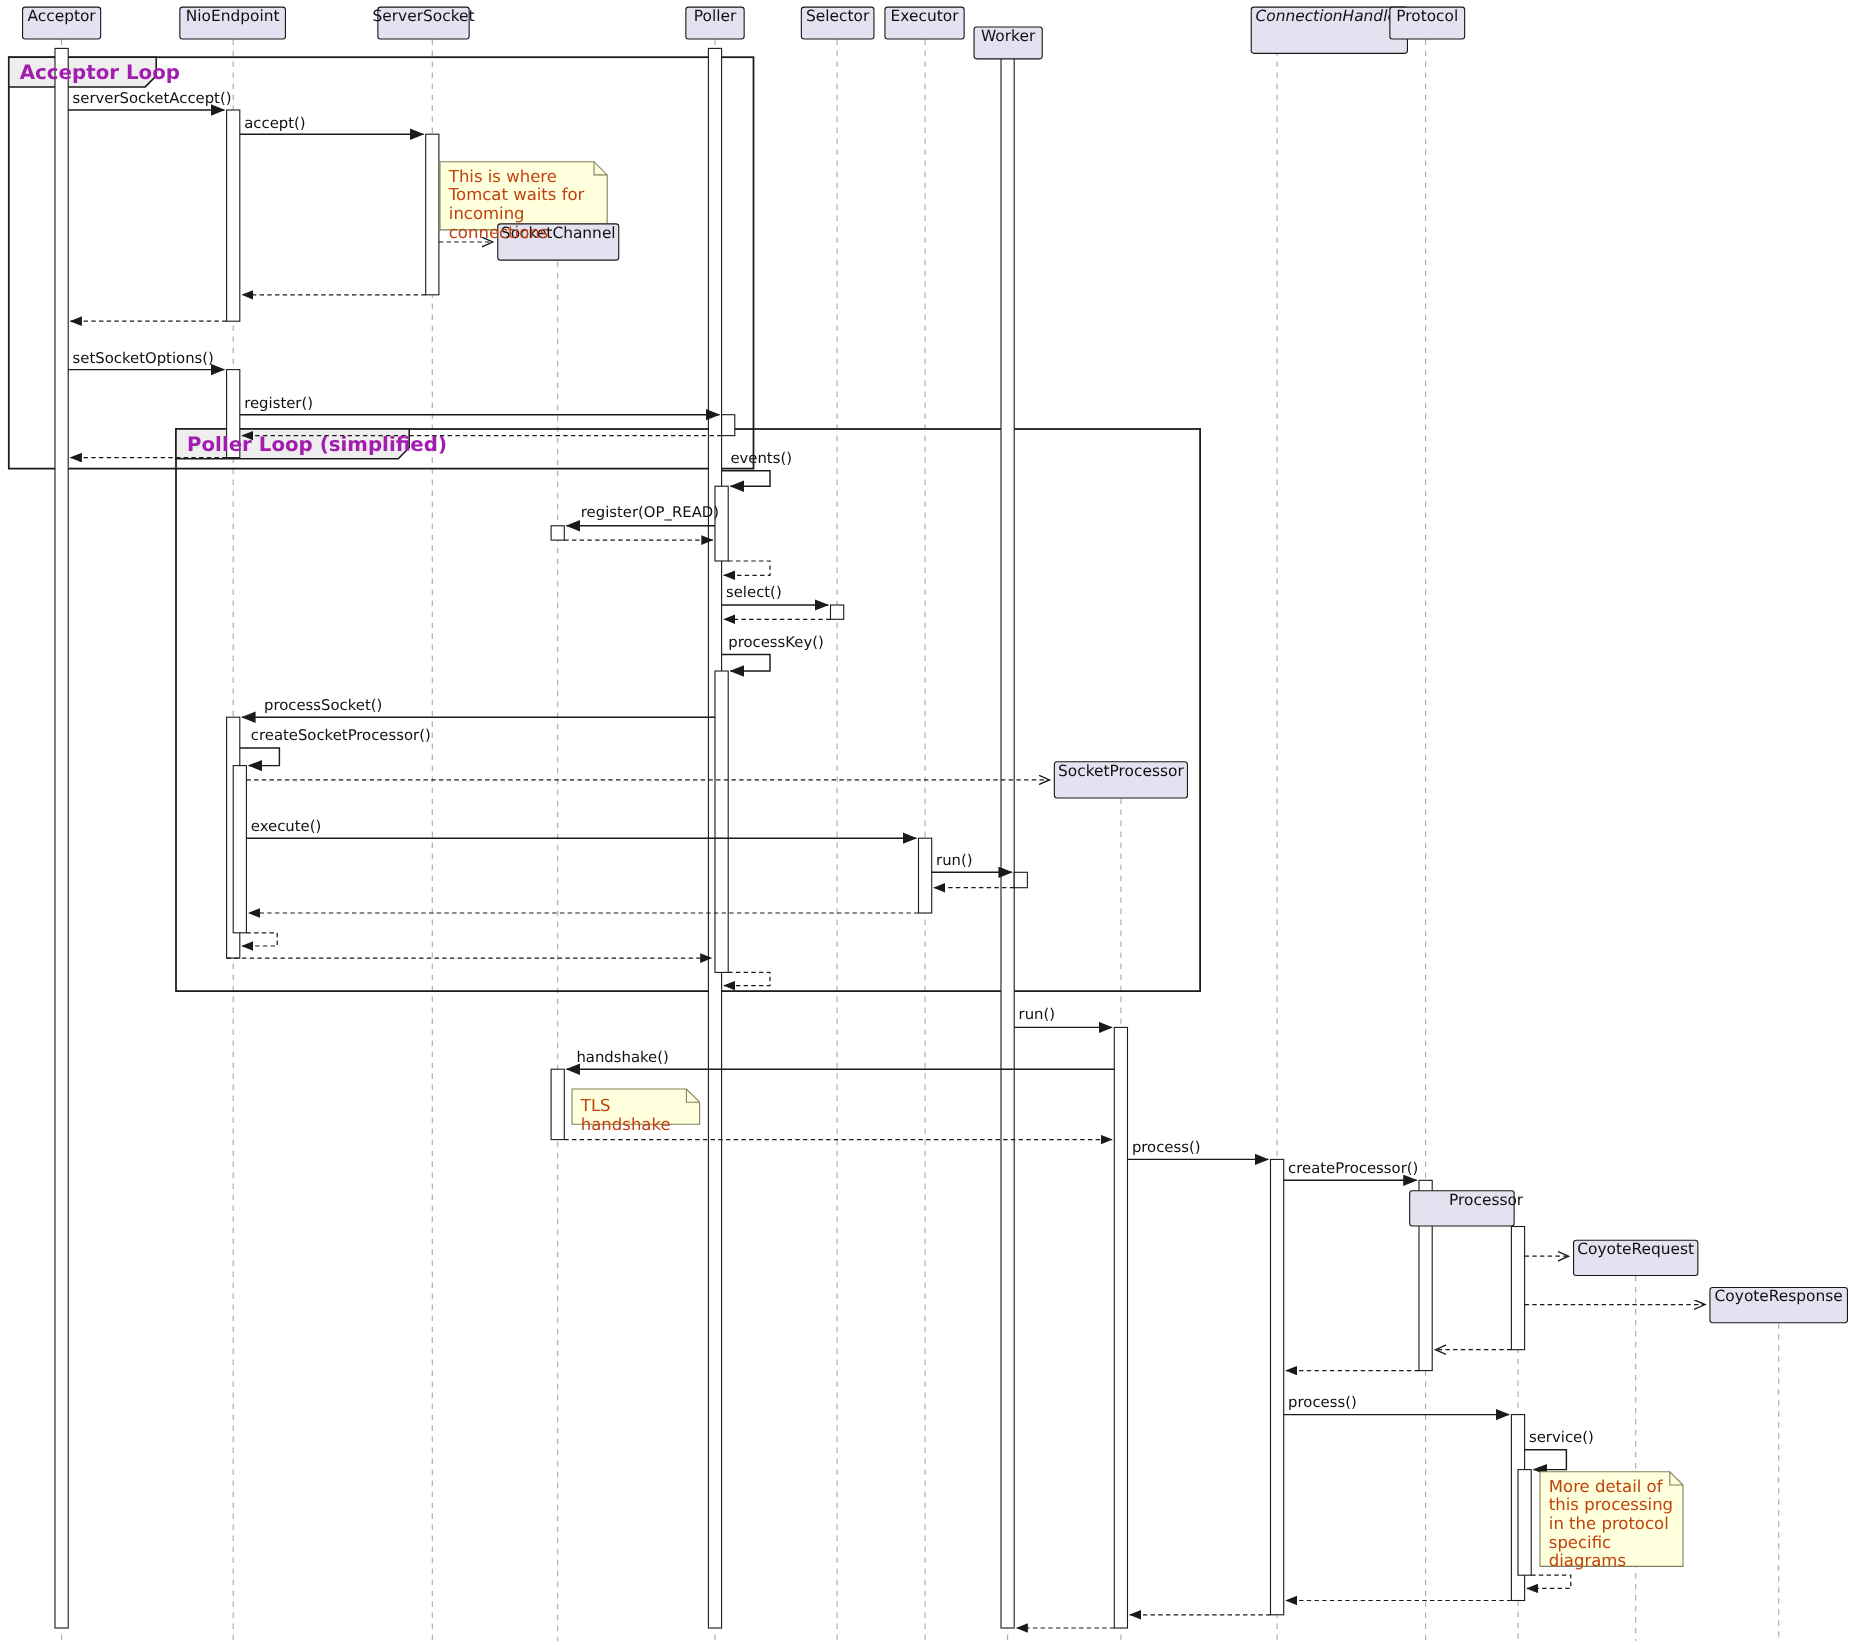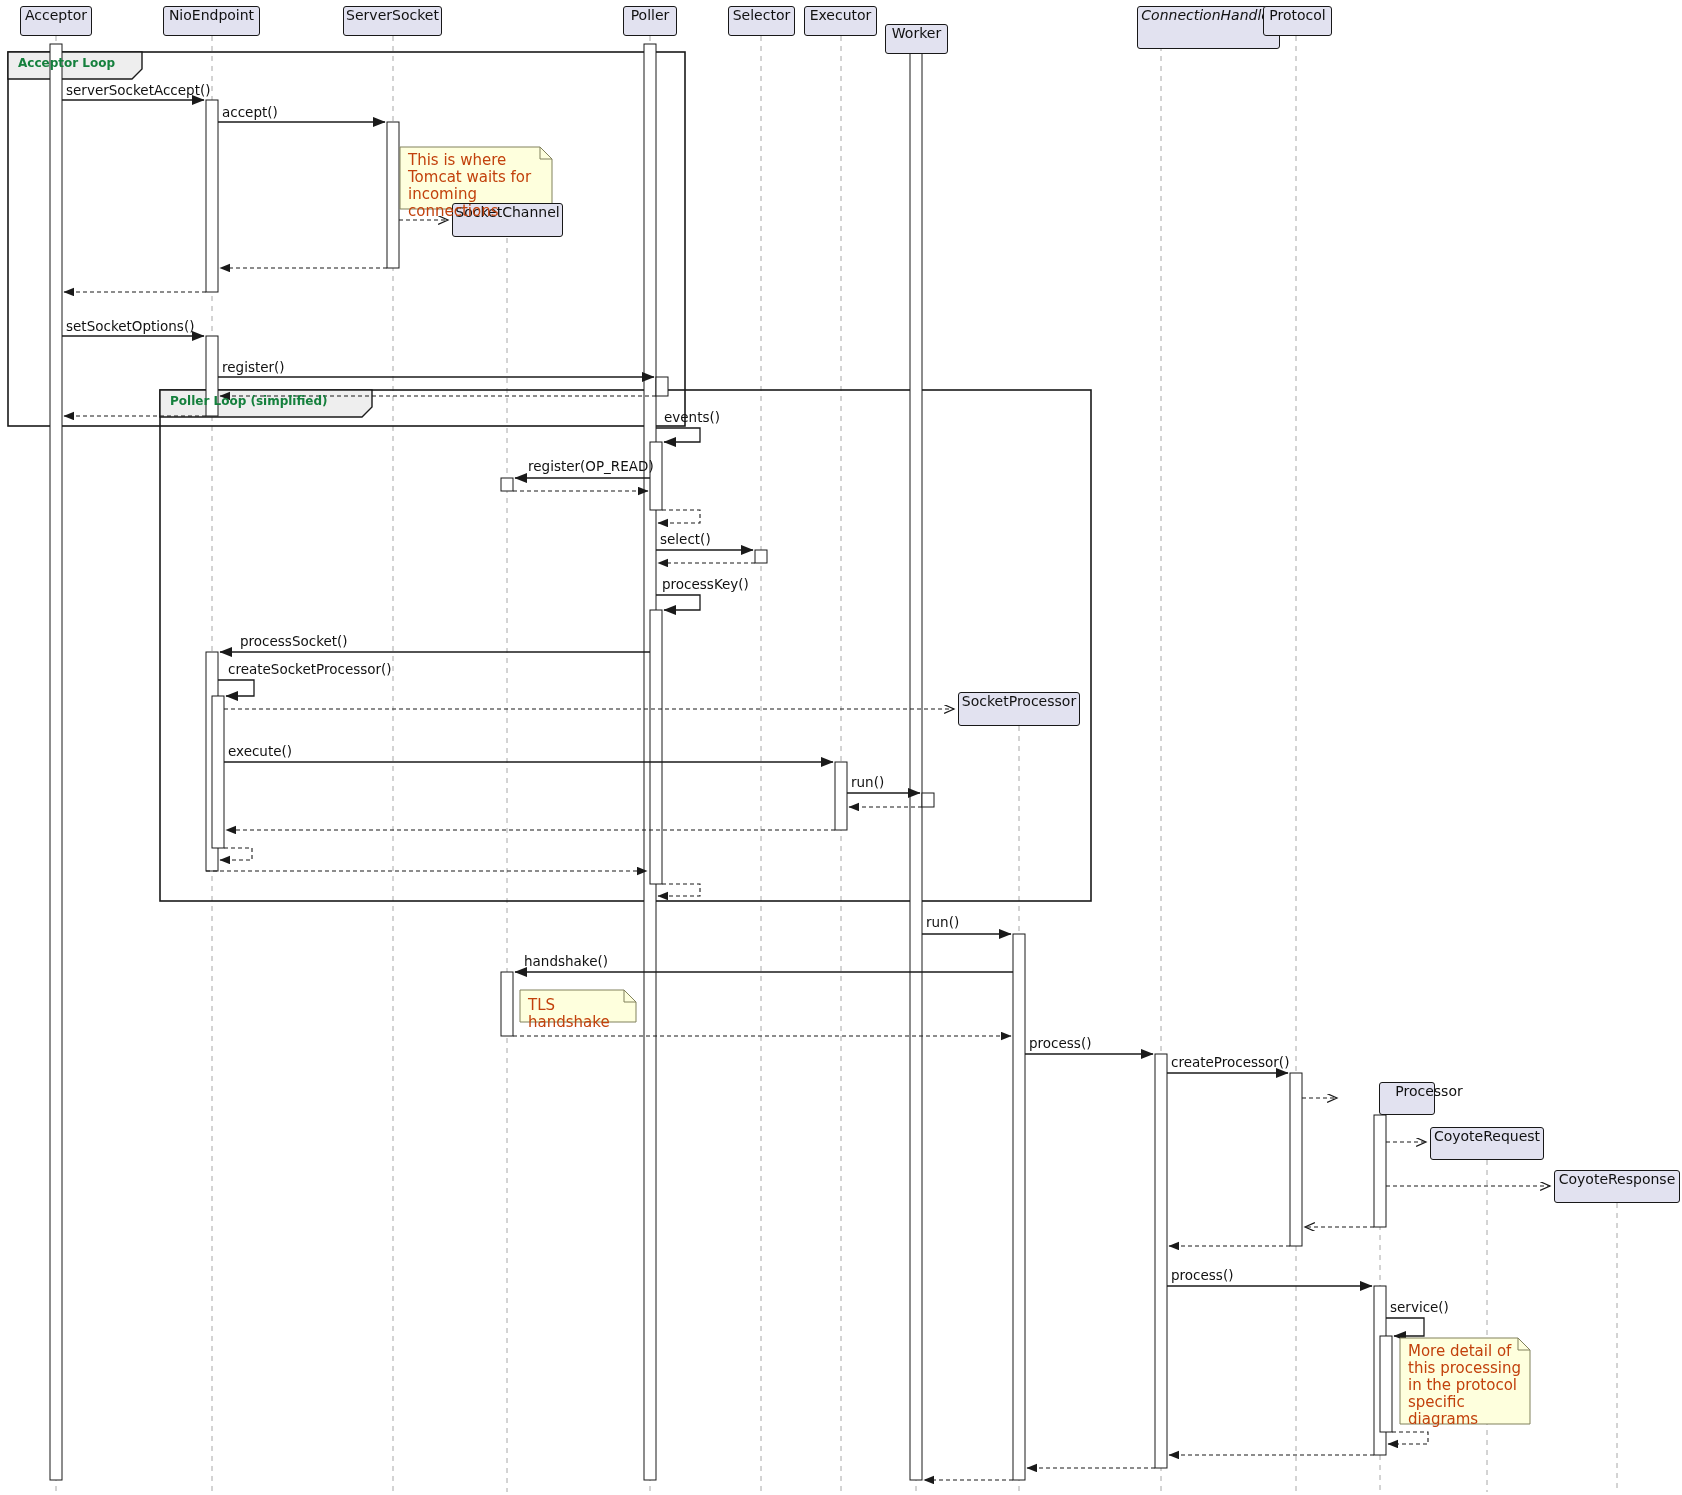--- a/index.html
+++ b/index.html
@@ -8,21 +8,21 @@
     --frame_label_fill:#EEEEEE; --bg:#FFFFFF; --activation_fill:#FFFFFF;
   }
   html,body{margin:0;padding:0;background:var(--bg);}
   #stage{position:relative;width:1682px;height:1495px;background:var(--bg);
          font-family:"DejaVu Sans","Liberation Sans",sans-serif;overflow:hidden;}
   #stage svg{position:absolute;left:0;top:0;}
   .participant{position:absolute;display:flex;align-items:flex-start;justify-content:center;
     background:var(--participant_fill);border:1px solid var(--participant_border);
     border-radius:3px;font-size:14px;color:#111;box-sizing:border-box;white-space:nowrap;}
   .msg-label{position:absolute;font-size:13.5px;color:#111;white-space:nowrap;}
-  .frame-label{position:absolute;font-size:12px;font-weight:bold;color:#15803d;white-space:nowrap;}
+  .frame-label{position:absolute;font-size:18px;font-weight:bold;color:#a21caf;white-space:nowrap;}
   .note-text{position:absolute;font-size:15px;line-height:17px;color:#c2410c;}
   .lifeline{stroke:var(--lifeline);stroke-width:1;stroke-dasharray:5 5;}
   .activation{fill:var(--activation_fill);stroke:var(--line);stroke-width:1;}
   .frame{fill:none;stroke:var(--line);stroke-width:1.6;}
   .frame-pentagon{fill:var(--frame_label_fill);stroke:var(--line);stroke-width:1.4;}
   .call{stroke:var(--line);stroke-width:1.3;fill:none;}
   .ret{stroke:var(--line);stroke-width:1.1;fill:none;stroke-dasharray:4 3;}
   .note-body{fill:var(--note_fill);stroke:var(--note_border);stroke-width:1;}
   .note-fold{fill:none;stroke:var(--note_border);stroke-width:1;}
 </style>
@@ -144,21 +144,21 @@
     <path class="note-fold" d="M1518,1338 V1350 H1530"></path>
   </g>
 </svg>
 
 <div class="participant" style="left:20px;top:6px;width:72px;height:30px;">
       <span>Acceptor</span>
     </div>
 <div class="participant" style="left:163px;top:6px;width:97px;height:30px;">
       <span>NioEndpoint</span>
     </div>
-<div class="participant" style="left:343px;top:6px;width:99px;height:30px;">
+<div class="participant" style="left:343px;top:6px;width:84px;height:30px;">
       <span>ServerSocket</span>
     </div>
 <div class="participant" style="left:623px;top:6px;width:54px;height:30px;">
       <span>Poller</span>
     </div>
 <div class="participant" style="left:728px;top:6px;width:67px;height:30px;">
       <span>Selector</span>
     </div>
 <div class="participant" style="left:804px;top:6px;width:73px;height:30px;">
       <span>Executor</span>
@@ -172,21 +172,21 @@
 <div class="participant" style="left:1263px;top:6px;width:69px;height:30px;">
       <span>Protocol</span>
     </div>
 
 <div class="participant" style="left:452px;top:203px;width:111px;height:34px;">
       <span>SocketChannel</span>
     </div>
 <div class="participant" style="left:958px;top:692px;width:122px;height:34px;">
       <span>SocketProcessor</span>
     </div>
-<div class="participant" style="left:1379px;top:1082px;width:56px;height:33px;padding-left:44px;">
+<div class="participant" style="left:1281px;top:1082px;width:96px;height:33px;padding-left:44px;">
       <span>Processor</span>
     </div>
 <div class="participant" style="left:1430px;top:1127px;width:114px;height:33px;">
       <span>CoyoteRequest</span>
     </div>
 <div class="participant" style="left:1554px;top:1170px;width:126px;height:33px;">
       <span>CoyoteResponse</span>
     </div>
 
 <div class="frame-label" style="left:18px;top:56px;">Acceptor Loop</div>

